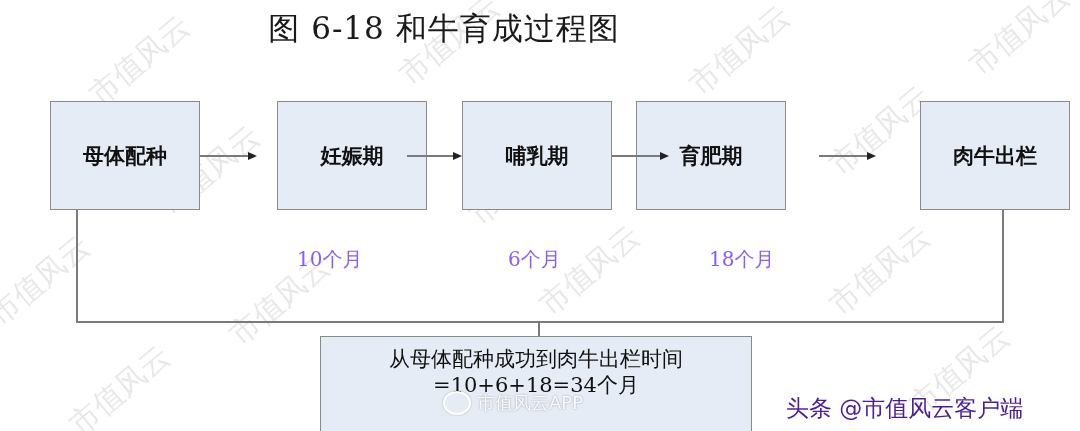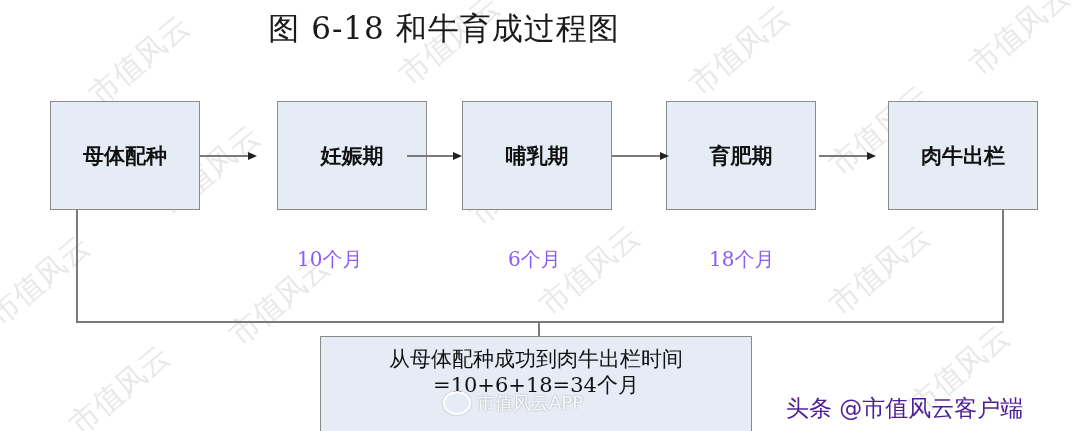--- a/index.html
+++ b/index.html
@@ -36,24 +36,24 @@
 
 <div class="box" style="left:50px;">
     <span>母体配种</span>
   </div>
 <div class="box" style="left:257px;margin-left:20px;">
     <span>妊娠期</span>
   </div>
 <div class="box" style="left:462px;">
     <span>哺乳期</span>
   </div>
-<div class="box" style="left:666px;">
+<div class="box" style="left:636px;">
     <span>育肥期</span>
   </div>
-<div class="box" style="left:888px;">
+<div class="box" style="left:920px;">
     <span>肉牛出栏</span>
   </div>
 
 <div class="line" style="left:200px;top:155px;width:48px;height:1.5px;"></div>
 <div class="arrow" style="left:248px;top:152px;"></div>
 <div class="line" style="left:407px;top:155px;width:46px;height:1.5px;"></div>
 <div class="arrow" style="left:453px;top:152px;"></div>
 <div class="line" style="left:612px;top:155px;width:48px;height:1.5px;"></div>
 <div class="arrow" style="left:660px;top:152px;"></div>
 <div class="line" style="left:819px;top:155px;width:48px;height:1.5px;"></div>

